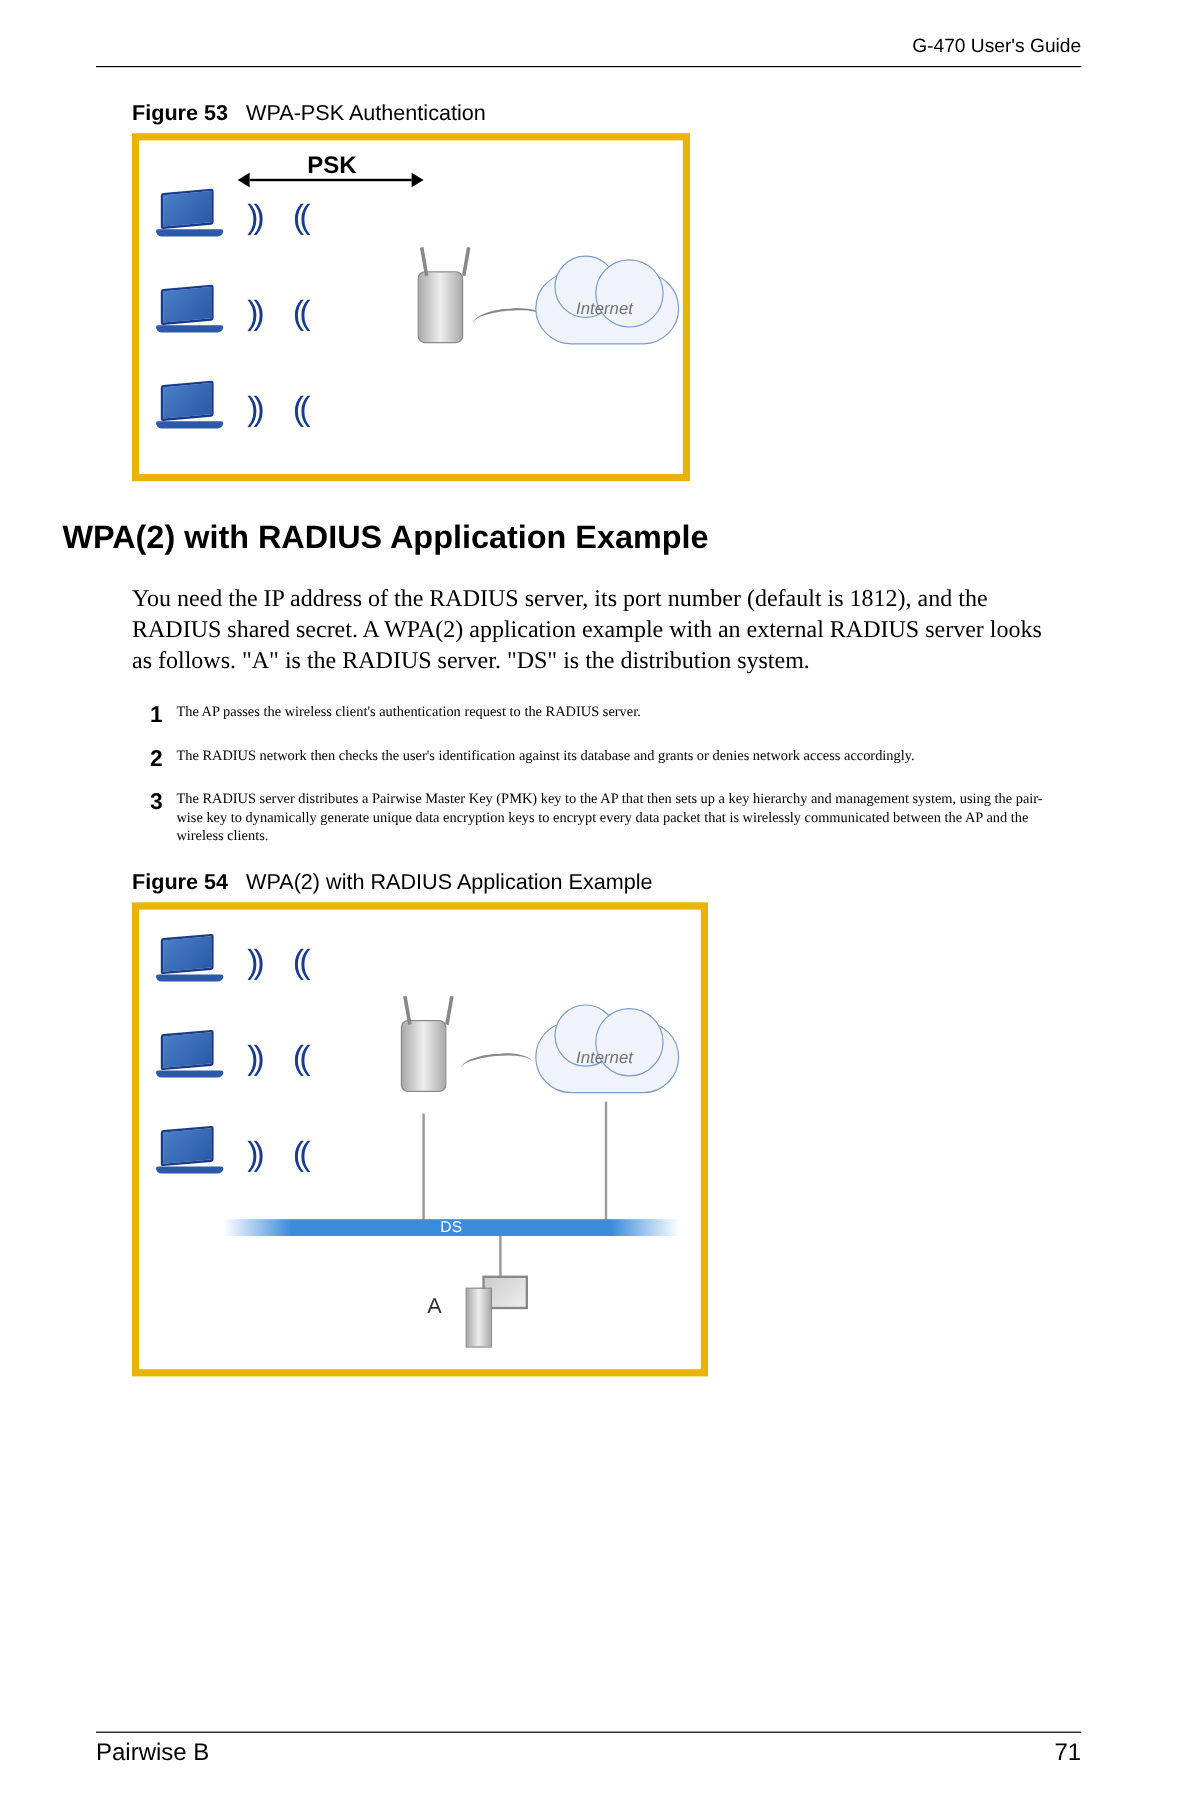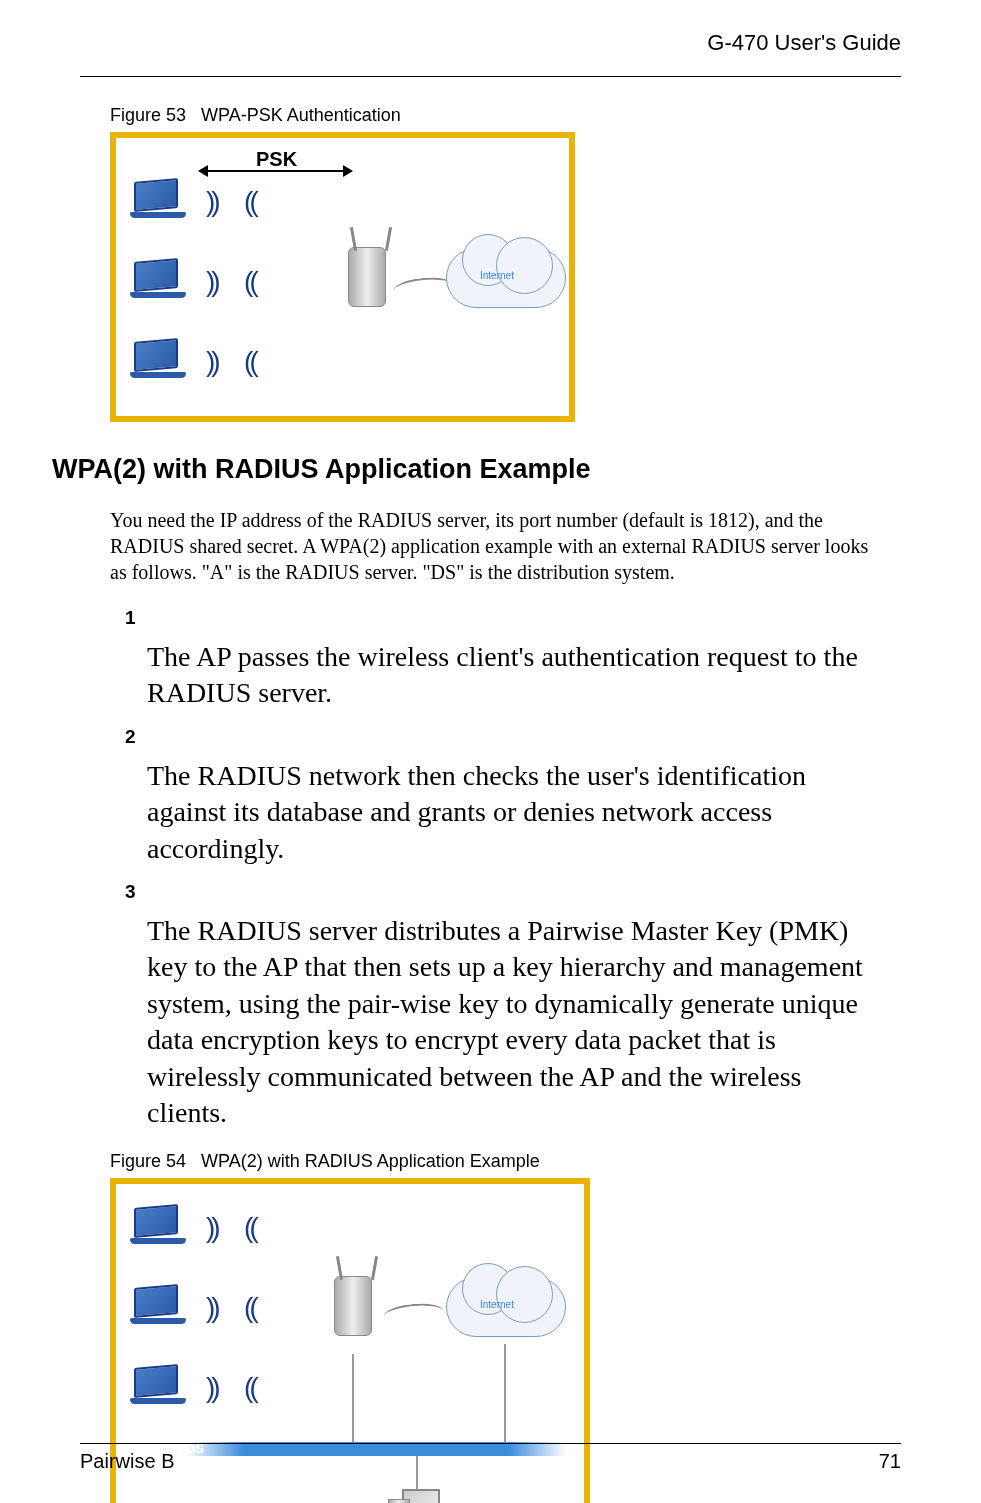--- a/index.html
+++ b/index.html
@@ -9,33 +9,33 @@
       background: #fff;
       font-family: "Times New Roman", Times, serif;
       position: relative;
       color: #000;
     }
     .page {
       padding: 30px 80px 0 80px;
     }
     .header {
       border-bottom: 1.5px solid #000;
-      padding-bottom: 20px;
+      padding-bottom: 7px;
       text-align: right;
       font-family: Arial, Helvetica, sans-serif;
-      font-size: 22px;
+      font-size: 16px;
       margin-bottom: 28px;
     }
     .fig-caption {
       font-family: Arial, Helvetica, sans-serif;
       font-size: 18px;
       margin-left: 30px;
       margin-bottom: 6px;
     }
-    .fig-caption b { font-weight: normal; }
+    .fig-caption b { font-weight: bold; }
     .fig-box {
       margin-left: 30px;
       border: 6px solid #eab308;
       background: #fff;
       position: relative;
     }
     .fig53 { width: 465px; height: 290px; }
     .fig54 { width: 480px; height: 395px; }
     .h2 {
       font-family: Arial, Helvetica, sans-serif;
@@ -51,23 +51,22 @@
     .num-list { margin: 0 30px 20px 45px; }
     .num-item { display: flex; margin-bottom: 14px; }
     .num-item .num {
       font-family: Arial, Helvetica, sans-serif;
       font-weight: bold;
       font-size: 19px;
       width: 22px;
       flex-shrink: 0;
     }
     .num-item .txt {
-      font-size: 28px;
+      font-size: 12px;
       line-height: 1.3;
-      margin-top: 32px;
     }
     .footer {
       position: absolute;
       bottom: 30px;
       left: 80px;
       right: 80px;
       border-top: 1.5px solid #000;
       padding-top: 6px;
       display: flex;
       justify-content: space-between;
@@ -144,25 +143,26 @@
       position: absolute;
       background: #f0f4fa;
       border: 1.5px solid #7a9cc8;
       border-radius: 50%;
     }
     .cloud-shape::before { width: 50px; height: 50px; top: -15px; left: 15px; }
     .cloud-shape::after { width: 55px; height: 55px; top: -12px; right: 12px; }
     .cloud-label {
       position: absolute;
       font-family: Arial, sans-serif;
-      font-size: 10px;
-      color: #3b82f6;
+      font-size: 14px;
+      color: #737373;
       top: 27px;
       left: 34px;
       z-index: 2;
+      font-style: italic;
     }
     .psk-label {
       position: absolute;
       font-family: Arial, sans-serif;
       font-weight: bold;
       font-size: 20px;
       top: 10px;
       left: 140px;
     }
     .psk-arrow {
@@ -191,22 +191,23 @@
       border-radius: 50%;
       transform: rotate(-5deg);
     }
     
     .ds-bar {
       position: absolute;
       height: 14px;
       background: linear-gradient(to right, rgba(60,140,220,0) 0%, #3c8cdc 15%, #3c8cdc 85%, rgba(60,140,220,0) 100%);
       color: #fff;
       font-family: Arial, sans-serif;
-      font-weight: bold;
+      font-weight: normal;
       font-size: 13px;
+      text-align: center;
       line-height: 14px;
     }
     .server {
       position: absolute;
       width: 54px;
       height: 70px;
     }
     .server .mon {
       width: 38px;
       height: 28px;

